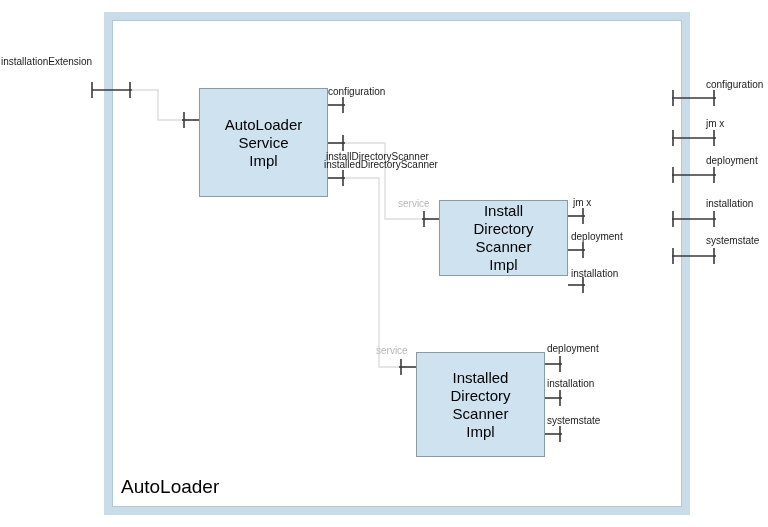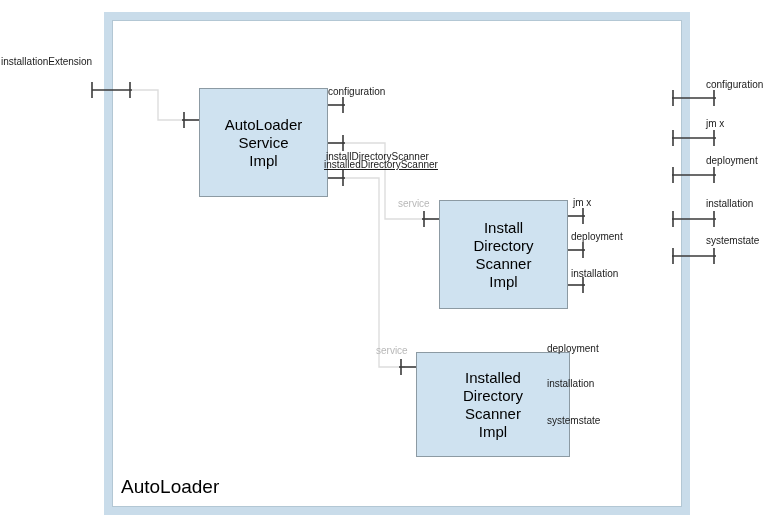--- a/index.html
+++ b/index.html
@@ -204,39 +204,39 @@
 
   <div class="conn-label" style="left:398px; top:198px;">service</div>
   <div class="conn-label" style="left:376px; top:345px;">service</div>
 
   <div class="comp-box" style="left:199px; top:88px; width:129px; height:109px;">
     <span class="title-lines">AutoLoader
 Service
 Impl</span>
   </div>
 
-  <div class="comp-box" style="left:439px; top:200px; width:129px; height:109px;">
+  <div class="comp-box" style="left:439px; top:200px; width:129px; height:76px;">
     <span class="title-lines">Install
 Directory
 Scanner
 Impl</span>
   </div>
 
-  <div class="comp-box" style="left:416px; top:352px; width:154px; height:105px;">
+  <div class="comp-box" style="left:416px; top:352px; width:129px; height:105px;">
     <span class="title-lines">Installed
 Directory
 Scanner
 Impl</span>
   </div>
 
   <div class="port-label" style="left:1px; top:56px;">installationExtension</div>
 
   <div class="port-label" style="left:328px; top:86px;">configuration</div>
   <div class="port-label" style="left:326px; top:124px;margin-top:27px;">installDirectoryScanner</div>
-  <div class="port-label" style="left:324px; top:159px;text-decoration:underline;">installedDirectoryScanner</div>
+  <div class="port-label" style="left:324px; top:159px;">installedDirectoryScanner</div>
 
   <div class="port-label" style="left:573px; top:197px;">jm x</div>
   <div class="port-label" style="left:571px; top:231px;">deployment</div>
   <div class="port-label" style="left:571px; top:268px;">installation</div>
 
   <div class="port-label" style="left:547px; top:343px;">deployment</div>
   <div class="port-label" style="left:547px; top:378px;">installation</div>
   <div class="port-label" style="left:547px; top:415px;">systemstate</div>
 
   <div class="port-label" style="left:706px; top:79px;">configuration</div>

